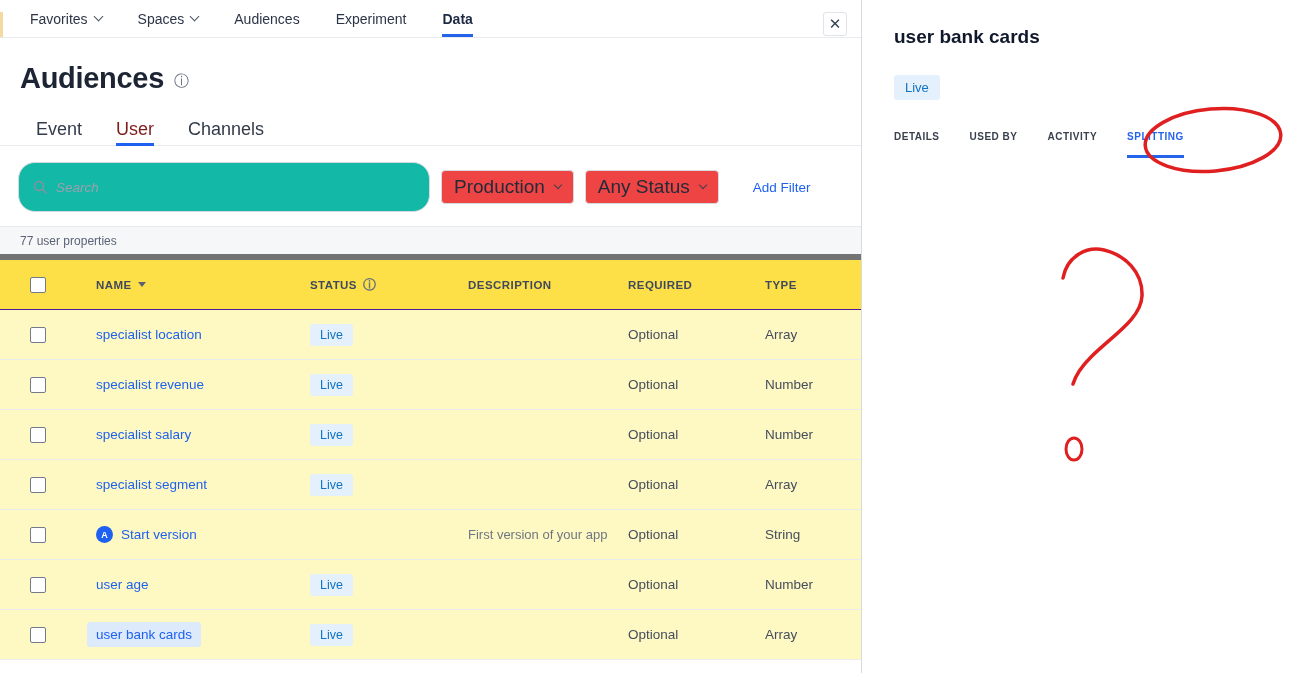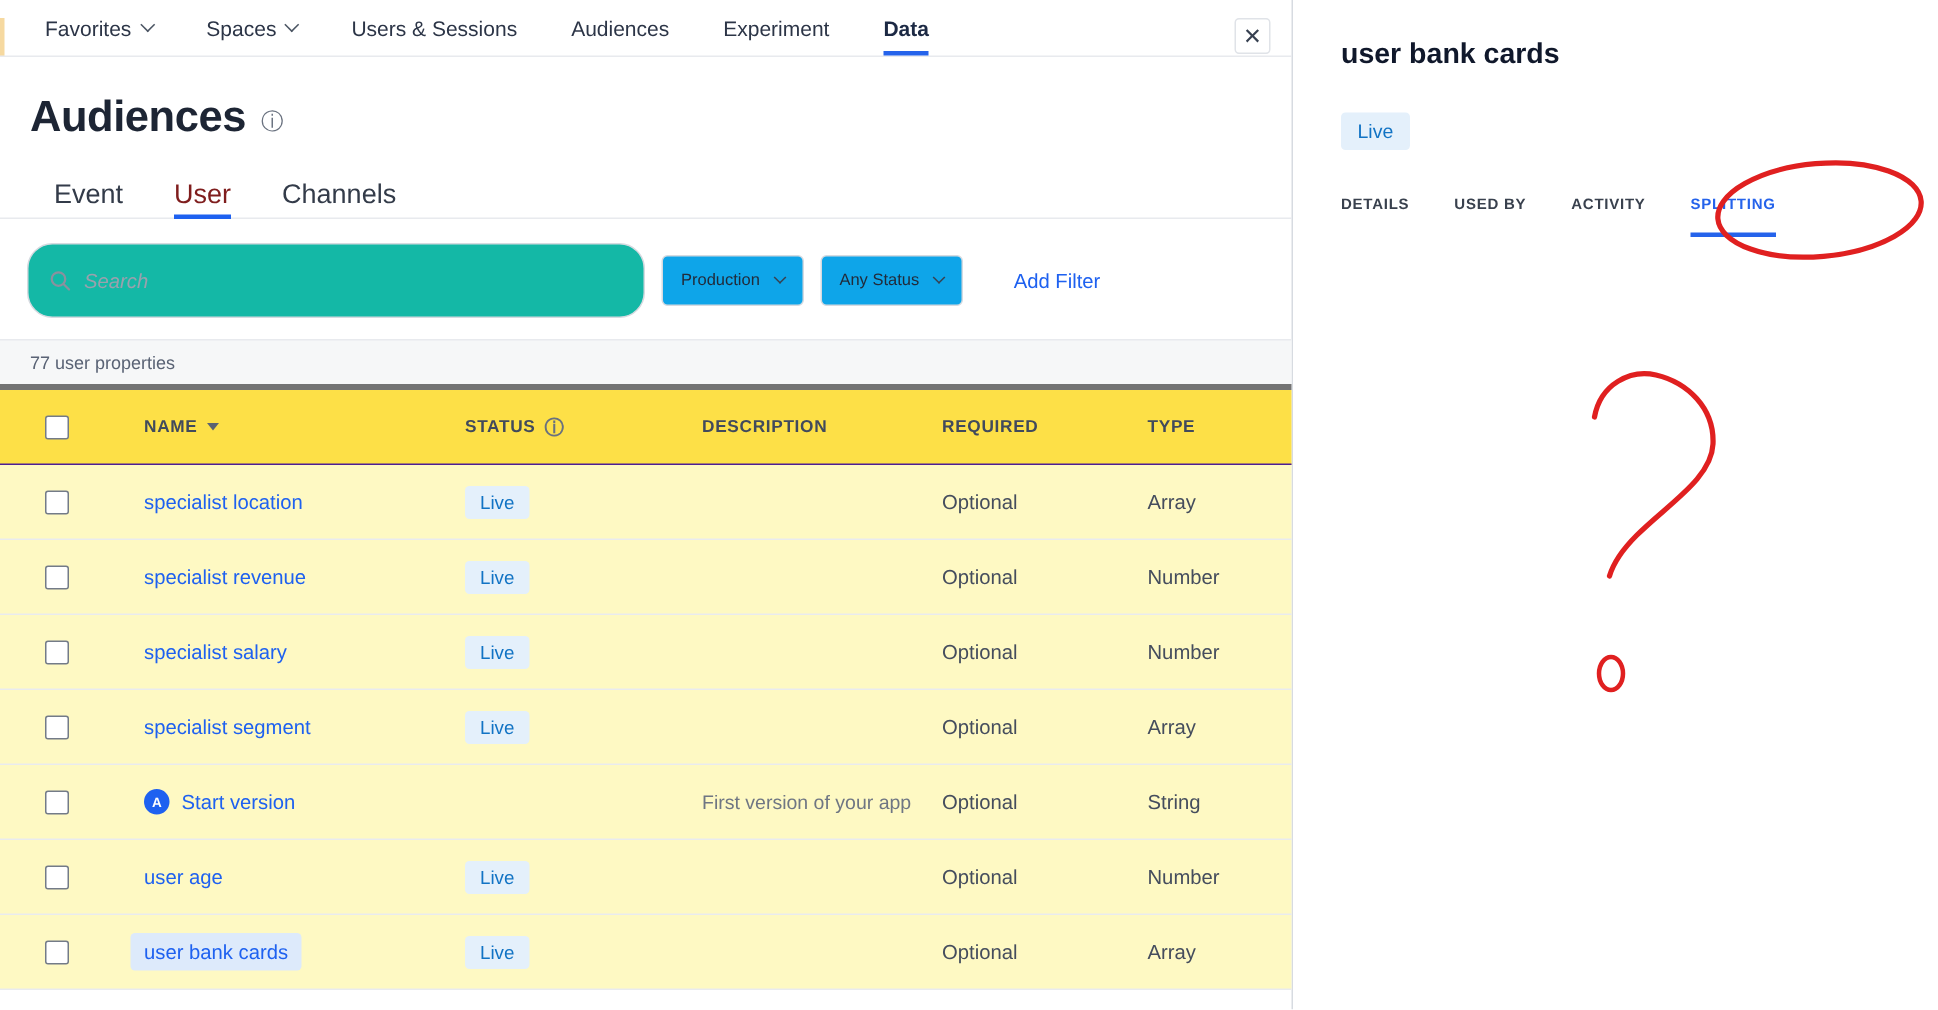--- a/index.html
+++ b/index.html
@@ -22,25 +22,25 @@
   .info-glyph { font-size:15px; color:#69717f; margin-top:6px; }
 
   .page-tabs { display:flex; gap:34px; padding:0 0 0 36px; margin-top:24px; border-bottom:1px solid #e8eaee; }
   .ptab { font-size:18px; color:#333b49; padding-bottom:3px; border-bottom:3px solid transparent; margin-bottom:-1px; cursor:pointer; }
   .ptab.active { color:#7f1d1d; border-bottom-color:#1e61f0; font-weight:500; }
 
   .filter-row { display:flex; align-items:center; padding:16px 20px 14px 18px; gap:11px; }
   .search-box { width:412px; height:50px; border:1px solid #d6dae0; border-radius:17px; display:flex; align-items:center; padding:0 14px; gap:9px; background:#14b8a6; }
   .search-box input { border:none; outline:none; flex:1; font-family:"Liberation Sans",sans-serif; font-size:13.5px; color:#374151; background:transparent; }
   .search-box input::placeholder { font-style:italic; color:#9aa1ad; }
-  .select-btn { height:34px; border:1px solid #d6dae0; border-radius:4px; background:#0ea5e9; display:flex; align-items:center; gap:10px; padding:0 12px; font-size:11px; color:#222b3a; cursor:pointer; }
+  .select-btn { height:34px; border:1px solid #d6dae0; border-radius:4px; background:#ef4444; display:flex; align-items:center; gap:10px; padding:0 12px; font-size:19px; color:#222b3a; cursor:pointer; }
   .select-btn .chev { border-color:#374151; width:6px; height:6px; }
   .add-filter { color:#1e61f0; font-size:13.5px; margin-left:23px; cursor:pointer; }
 
-  .summary-bar { height:34px; background:#f6f7f8; border-top:1px solid #e8eaee; border-bottom:4px solid #737373; display:flex; align-items:center; padding:0 20px; font-size:12px; color:#5a6375; }
+  .summary-bar { height:34px; background:#f6f7f8; border-top:1px solid #e8eaee; border-bottom:6px solid #737373; display:flex; align-items:center; padding:0 20px; font-size:12px; color:#5a6375; }
 
   .grid-row { display:grid; grid-template-columns:76px 214px 158px 160px 137px 1fr; align-items:center; }
   .thead { height:50px; background:#fde047; border-bottom:1px solid #4c1d95; font-size:11.5px; font-weight:700; color:#414a5c; letter-spacing:.45px; }
   .th { padding-left:20px; display:flex; align-items:center; gap:6px; }
   .th-check { justify-content:center; padding-left:0; }
   .sort-caret { width:0; height:0; border-left:4px solid transparent; border-right:4px solid transparent; border-top:5px solid #5b6372; display:inline-block; }
   .th .info-glyph { font-size:13px; margin-top:0; }
 
   .trow { height:50px; border-bottom:1px solid #e9ebef; font-size:13.5px; background:#fef9c3; }
   .checkbox { width:16px; height:16px; border:1.5px solid #737b88; border-radius:2px; background:#fff; display:inline-block; cursor:pointer; }
@@ -74,23 +74,20 @@
     <div class="topnav">
       <div class="nav-item">
         <span>Favorites</span>
         <span class="chev"></span>
       </div>
       <div class="nav-item">
         <span>Spaces</span>
         <span class="chev"></span>
       </div>
       <div class="nav-item">
-        <span>Users &amp; Sessions</span>
-      </div>
-      <div class="nav-item">
         <span>Audiences</span>
       </div>
       <div class="nav-item">
         <span>Experiment</span>
       </div>
       <div class="nav-item active">
         <span>Data</span>
       </div>
       <div class="close-btn">✕</div>
     </div>

